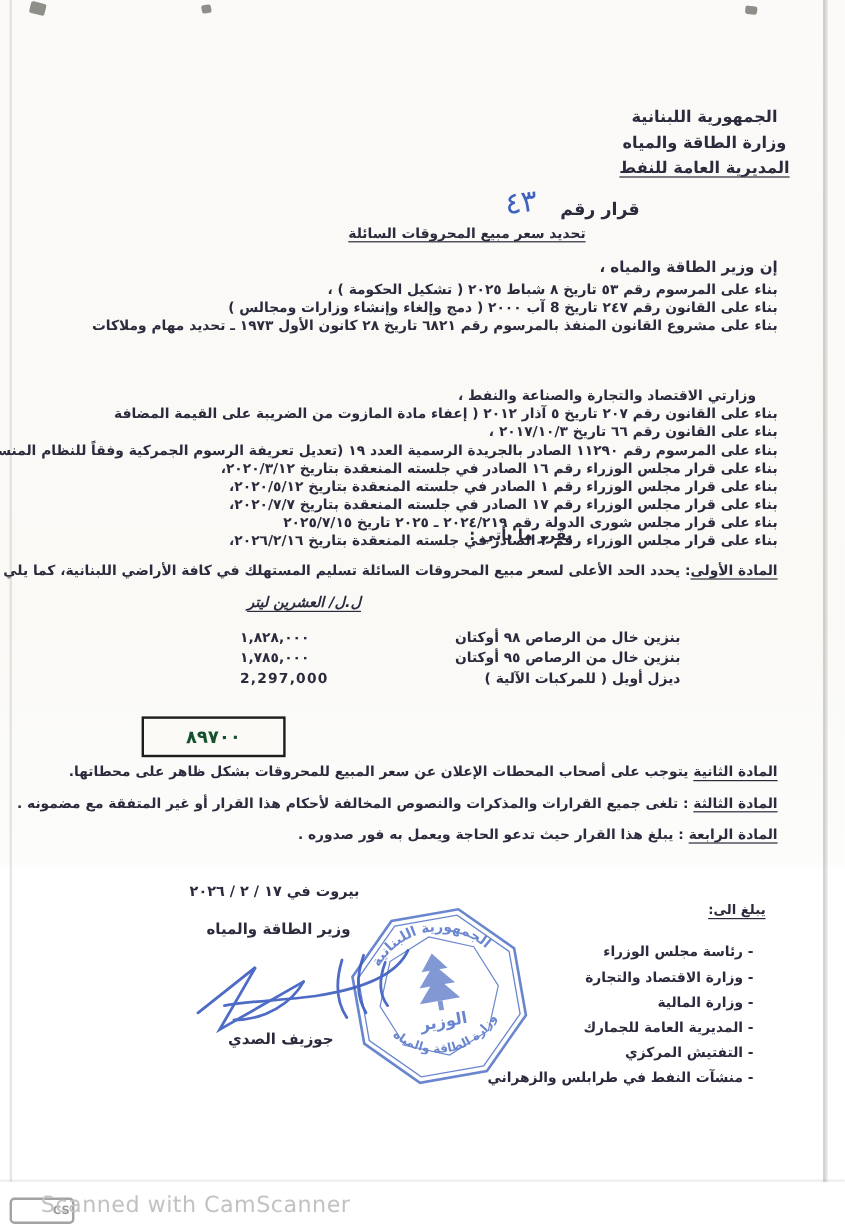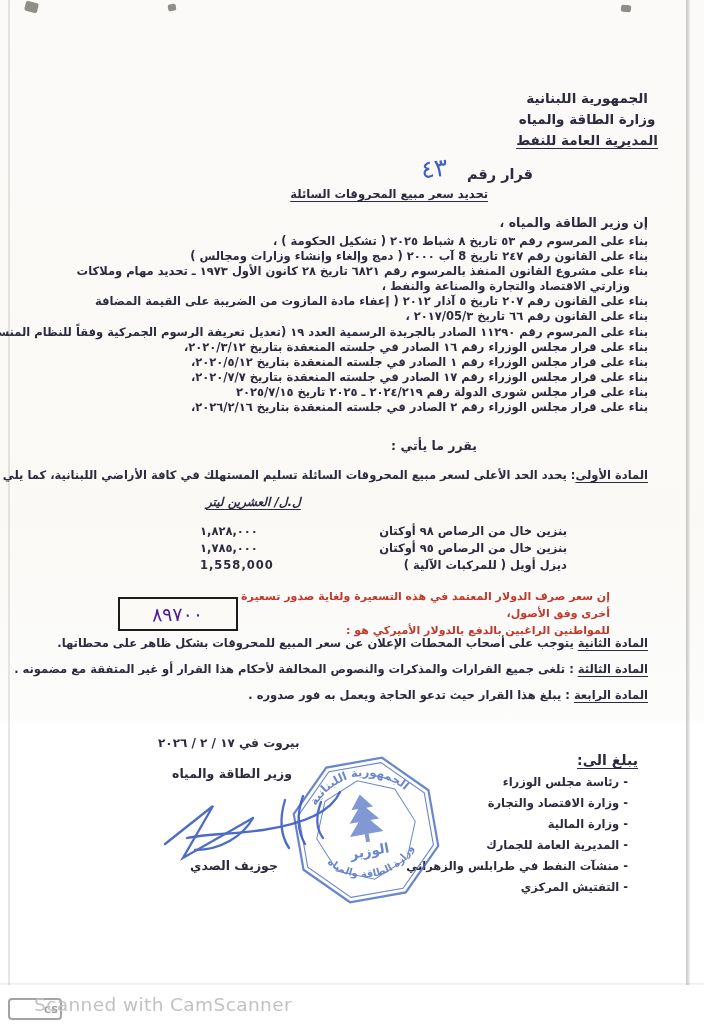--- a/index.html
+++ b/index.html
@@ -29,43 +29,43 @@
   .title-row{top:156px;right:171px;font-size:14.5px;white-space:nowrap;}
   .hand-blue{
     display:inline-block;color:#3f62c1;font-weight:400;font-size:25px;
     transform:rotate(-7deg) translateY(-2px);margin-right:14px;letter-spacing:1px;
   }
   .subtitle{top:187px;right:216px;font-size:11.5px;text-decoration:underline;text-underline-offset:3px;white-space:nowrap;}
   
   .preamble{top:213px;right:56px;width:596px;text-align:right;}
   .opening{font-size:12.5px;line-height:19px;margin-bottom:2px;}
   .clause{font-size:11.5px;line-height:15.1px;white-space:nowrap;}
-  .clause.cont{padding-right:18px;}
+  .clause.cont{padding-right:18px;margin-top:43px;}
   .decides{top:438px;right:227px;font-size:12.5px;white-space:nowrap;}
   
   .article-line{font-size:11.5px;white-space:nowrap;}
   .article-label{text-decoration:underline;text-underline-offset:3px;margin-top:32px;}
   .art1{top:468px;right:56px;}
   .unit-heading{top:495px;left:206px;font-size:12px;text-decoration:underline;text-underline-offset:3px;white-space:nowrap;font-style:italic;}
   .price-row{position:absolute;left:200px;right:137px;height:17px;font-size:11.5px;font-weight:700;color:#2b2b3d;}
   .price-label{position:absolute;right:0;white-space:nowrap;margin-left:36px;}
   .price-value{position:absolute;left:0;white-space:nowrap;letter-spacing:1px;}
   .exchange-note{top:588px;right:94px;width:390px;text-align:right;color:#c0392b;font-size:11px;line-height:17px;font-weight:700;}
   .rate-box{
     top:597px;left:118px;width:116px;height:30px;border:2.5px solid #1c1c1c;
     display:flex;align-items:center;justify-content:center;background:#fbfaf7;
   }
-  .rate-box span{color:#4c1d95;font-size:19px;font-weight:400;letter-spacing:3px;transform:rotate(-1deg);}
+  .rate-box span{color:#14532d;font-size:15px;font-weight:700;letter-spacing:3px;transform:rotate(-1deg);}
   .art2{top:636px;right:56px;}
   .art3{top:662px;right:56px;}
   .art4{top:688px;right:56px;}
   
   .date-line{top:736px;left:158px;font-size:12px;white-space:nowrap;direction:rtl;}
   .distribution{top:752px;right:66px;text-align:right;}
-  .dist-heading{font-size:14px;text-decoration:underline;text-underline-offset:3px;margin-bottom:4px;}
+  .dist-heading{font-size:11px;text-decoration:underline;text-underline-offset:3px;margin-bottom:18px;}
   .dist-item{font-size:11.5px;line-height:21px;padding-right:10px;white-space:nowrap;font-weight:700;color:#2b2b3d;padding-left:36px;}
   .minister-title{top:766px;left:172px;font-size:12.5px;white-space:nowrap;}
   .minister-name{top:858px;left:190px;font-size:12.5px;white-space:nowrap;}
   .signature-svg{top:778px;left:135px;}
   .stamp-svg{top:750px;left:286px;transform:rotate(-10deg);opacity:.82;}
   
   .footer-strip{top:985px;left:0;width:704px;height:39px;background:#ffffff;}
   .cs-badge{
     top:998px;left:8px;width:18px;height:18px;border:2px solid #a3a3a3;border-radius:4px;
     color:#9b9b9b;font-size:9.5px;font-weight:700;display:flex;align-items:center;justify-content:center;padding-left:32px;
@@ -96,21 +96,21 @@
   </div>
   <div class="abs subtitle ink">تحديد سعر مبيع المحروقات السائلة</div>
 
   <div class="abs preamble ink">
     <div class="opening">إن وزير الطاقة والمياه ،</div>
     <div class="clause">بناء على المرسوم رقم ٥٣ تاريخ ٨ شباط ٢٠٢٥ ( تشكيل الحكومة ) ،</div>
     <div class="clause">بناء على القانون رقم ٢٤٧ تاريخ 8 آب ٢٠٠٠ ( دمج وإلغاء وإنشاء وزارات ومجالس )</div>
     <div class="clause">بناء على مشروع القانون المنفذ بالمرسوم رقم ٦٨٢١ تاريخ ٢٨ كانون الأول ١٩٧٣ ـ تحديد مهام وملاكات</div>
     <div class="clause cont">وزارتي الاقتصاد والتجارة والصناعة والنفط ،</div>
     <div class="clause">بناء على القانون رقم ٢٠٧ تاريخ ٥ آذار ٢٠١٢ ( إعفاء مادة المازوت من الضريبة على القيمة المضافة</div>
-    <div class="clause">بناء على القانون رقم ٦٦ تاريخ ٢٠١٧/05/٣ ،</div>
+    <div class="clause">بناء على القانون رقم ٦٦ تاريخ ٢٠١٧/١٠/٣ ،</div>
     <div class="clause">بناء على المرسوم رقم ١١٢٩٠ الصادر بالجريدة الرسمية العدد ١٩ (تعديل تعريفة الرسوم الجمركية وفقاً للنظام المنسق )</div>
     <div class="clause">بناء على قرار مجلس الوزراء رقم ١٦ الصادر في جلسته المنعقدة بتاريخ ٢٠٢٠/٣/١٢،</div>
     <div class="clause">بناء على قرار مجلس الوزراء رقم ١ الصادر في جلسته المنعقدة بتاريخ ٢٠٢٠/٥/١٢،</div>
     <div class="clause">بناء على قرار مجلس الوزراء رقم ١٧ الصادر في جلسته المنعقدة بتاريخ ٢٠٢٠/٧/٧،</div>
     <div class="clause">بناء على قرار مجلس شورى الدولة رقم ٢٠٢٤/٢١٩ ـ ٢٠٢٥ تاريخ ٢٠٢٥/٧/١٥</div>
     <div class="clause">بناء على قرار مجلس الوزراء رقم ٢ الصادر في جلسته المنعقدة بتاريخ ٢٠٢٦/٢/١٦،</div>
   </div>
   <div class="abs decides ink">يقرر ما يأتي :</div>
 
   <div class="abs article-line art1 ink">
@@ -121,27 +121,23 @@
   <div class="price-row" style="top:524px;">
     <span class="price-label">بنزين خال من الرصاص ٩٨ أوكتان</span>
     <span class="price-value">١,٨٢٨,٠٠٠</span>
   </div>
   <div class="price-row" style="top:541px;">
     <span class="price-label">بنزين خال من الرصاص ٩٥ أوكتان</span>
     <span class="price-value">١,٧٨٥,٠٠٠</span>
   </div>
   <div class="price-row" style="top:558px;">
     <span class="price-label">ديزل أويل ( للمركبات الآلية )</span>
-    <span class="price-value">1,558,000</span>
-  </div>
-
-  <div class="abs exchange-note">
-    <div>إن سعر صرف الدولار المعتمد في هذه التسعيرة ولغاية صدور تسعيرة أخرى وفق الأصول،</div>
-    <div>للمواطنين الراغبين بالدفع بالدولار الأميركي هو :</div>
-  </div>
+    <span class="price-value">2,297,000</span>
+  </div>
+
   <div class="abs rate-box">
     <span>٨٩٧٠٠</span>
   </div>
 
   <div class="abs article-line art3 ink">
     <span class="article-label">المادة الثالثة</span> <span>: تلغى جميع القرارات والمذكرات والنصوص المخالفة لأحكام هذا القرار أو غير المتفقة مع مضمونه .</span>
   </div>
   <div class="abs article-line art2 ink">
     <span class="article-label">المادة الثانية</span> <span>يتوجب على أصحاب المحطات الإعلان عن سعر المبيع للمحروقات بشكل ظاهر على محطاتها.</span>
   </div>
@@ -150,22 +146,22 @@
   </div>
 
   <div class="abs date-line ink">بيروت في ١٧ / ٢ / ٢٠٢٦</div>
 
   <div class="abs distribution">
     <div class="dist-heading ink">يبلغ الى:</div>
     <div class="dist-item">- رئاسة مجلس الوزراء</div>
     <div class="dist-item">- وزارة الاقتصاد والتجارة</div>
     <div class="dist-item">- وزارة المالية</div>
     <div class="dist-item">- المديرية العامة للجمارك</div>
+    <div class="dist-item">- التفتيش المركزي</div>
     <div class="dist-item">- منشآت النفط في طرابلس والزهراني</div>
-    <div class="dist-item">- التفتيش المركزي</div>
   </div>
 
   <div class="abs minister-title ink">وزير الطاقة والمياه</div>
 
   <svg class="abs stamp-svg" width="160" height="160" viewBox="0 0 160 160">
     <g fill="none" stroke="#4a6cc4">
       <polygon stroke-width="2.2" points="148.4,108.3 108.3,148.4 51.7,148.4 11.6,108.3 11.6,51.7 51.7,11.6 108.3,11.6 148.4,51.7"></polygon>
       <polygon stroke-width="1.1" points="143.8,106.4 106.4,143.8 53.6,143.8 16.2,106.4 16.2,53.6 53.6,16.2 106.4,16.2 143.8,53.6"></polygon>
       <polygon stroke-width="1" points="130,80 115.4,115.4 80,130 44.6,115.4 30,80 44.6,44.6 80,30 115.4,44.6"></polygon>
     </g>

